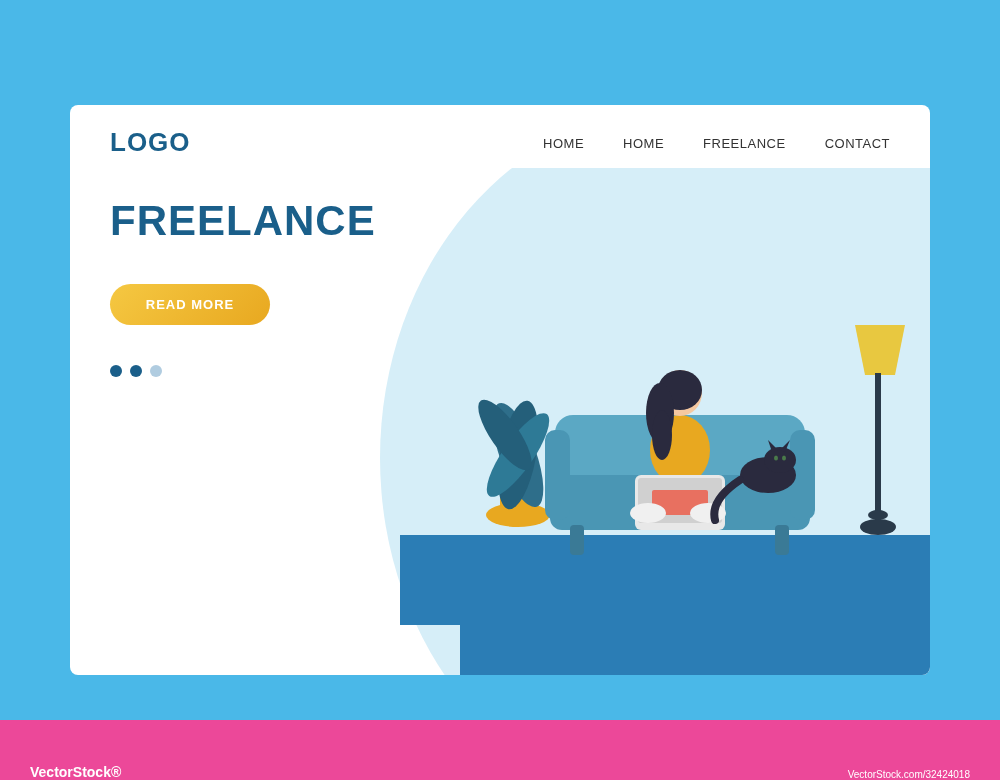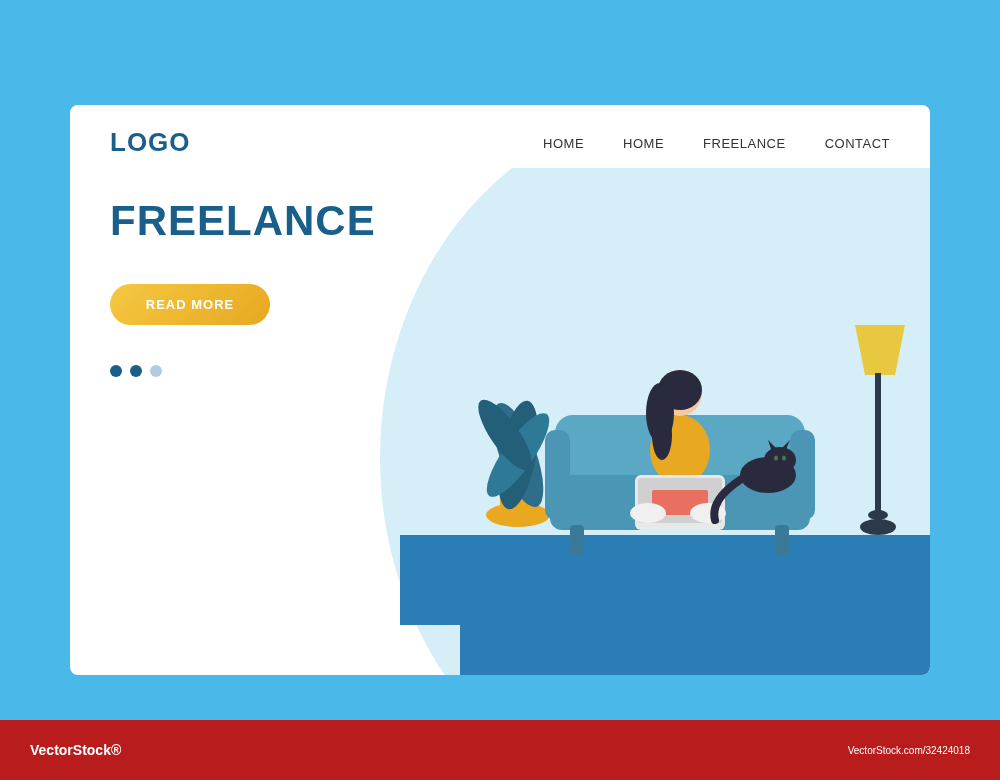--- a/index.html
+++ b/index.html
@@ -156,23 +156,23 @@
       background: #2b7db5;
     }
 
     
     .watermark {
       position: absolute;
       bottom: 0;
       left: 0;
       right: 0;
       height: 60px;
-      background: #b91c1c;
-      display: flex;
-      align-items: center;
+      background: #ec4899;
+      display: flex;
+      align-items: flex-end;
       justify-content: space-between;
       padding: 0 30px;
       z-index: 100;
     }
 
     .watermark-left {
       color: white;
       font-size: 14px;
       font-weight: 700;
     }

